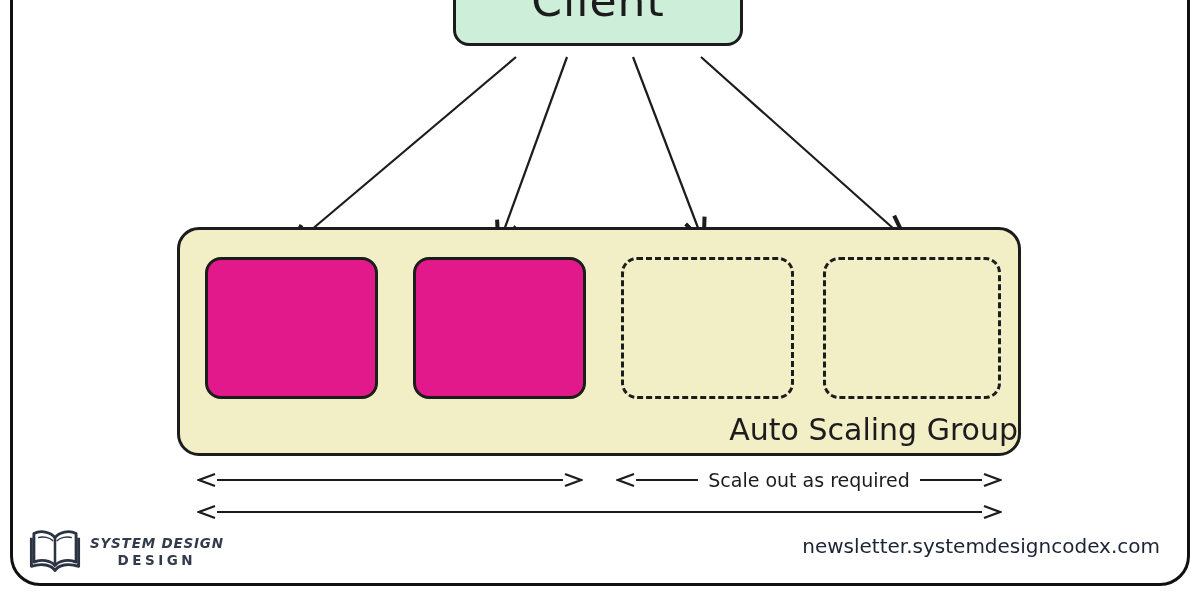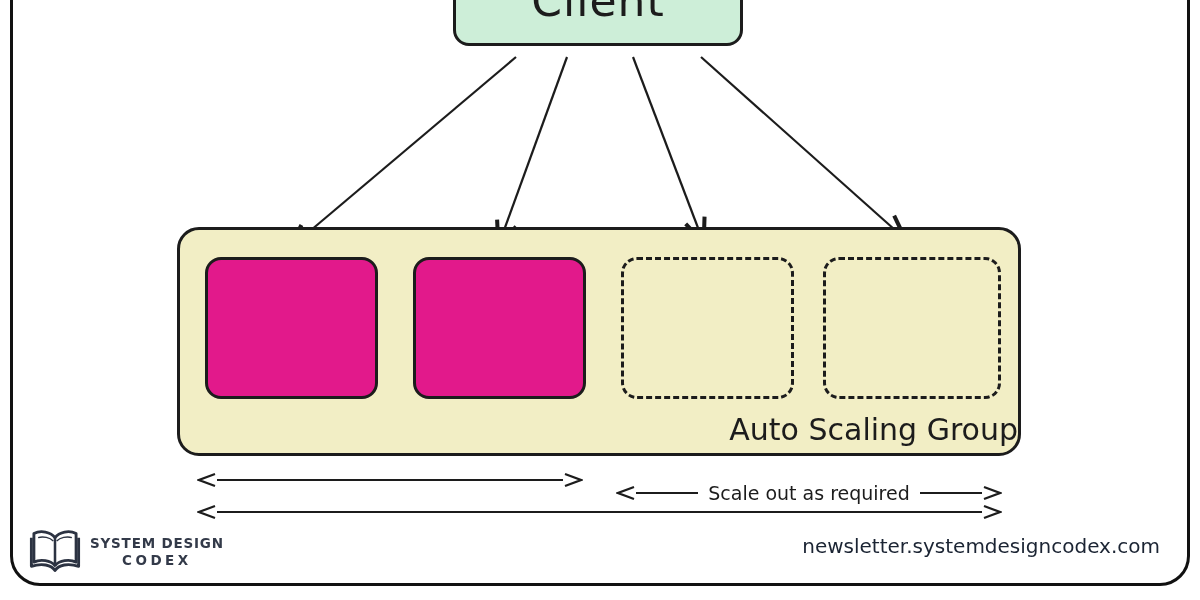--- a/index.html
+++ b/index.html
@@ -95,37 +95,38 @@
     background: var(--stroke);
   }
   .measure-arrow .label {
     padding: 0 10px;
     font-size: 19px;
     color: var(--stroke);
     white-space: nowrap;
   }
   .measure-arrow svg { flex: none; display: block; }
   .row-desired   { left: 197px; top: 468px; width: 386px; }
-  .row-scaleout  { left: 616px; top: 481px; width: 386px; }
+  .row-scaleout  { left: 616px; top: 468px; width: 386px; }
   .row-max       { left: 197px; top: 500px; width: 805px; }
   .brand {
     position: absolute;
     left: 28px; top: 527px;
     display: flex; align-items: center;
   }
   .brand-text {
     margin-left: 8px;
     color: var(--brand-text);
     font-weight: bold;
     line-height: 1.25;
   }
   .brand-line1 {
     font-size: 13.5px;
     letter-spacing: 0.8px;
     text-align: center;
+    font-style: italic;
   }
   .brand-line2 {
     font-size: 13.5px;
     letter-spacing: 3.5px;
     text-align: center;
   }
   .newsletter-url {
     position: absolute;
     right: 40px; top: 534px;
     font-size: 20px;
@@ -204,19 +205,19 @@
   <div class="brand">
     <svg width="54" height="50" viewBox="0 0 64 58">
       <path d="M4 12 L4 46 C16 42 28 44 32 51 C36 44 48 42 60 46 L60 12" fill="#ffffff" stroke="#2c3342" stroke-width="3.4" stroke-linejoin="round"></path>
       <path d="M32 12 C27 5 15 3 7 7 L7 41 C15 37 27 39 32 45 C37 39 49 37 57 41 L57 7 C49 3 37 5 32 12 Z" fill="#ffffff" stroke="#2c3342" stroke-width="3.4" stroke-linejoin="round"></path>
       <path d="M32 12 L32 45" fill="none" stroke="#2c3342" stroke-width="3"></path>
       <path d="M12 12 C18 10 26 12 30 16" fill="none" stroke="#2c3342" stroke-width="1.6"></path>
       <path d="M52 12 C46 10 38 12 34 16" fill="none" stroke="#2c3342" stroke-width="1.6"></path>
     </svg>
     <div class="brand-text">
       <div class="brand-line1">SYSTEM DESIGN</div>
-      <div class="brand-line2">CODEX</div>
+      <div class="brand-line2">DESIGN</div>
     </div>
   </div>
 
   <div class="newsletter-url">newsletter.systemdesigncodex.com</div>
 
 </div>
 
 </body></html>

